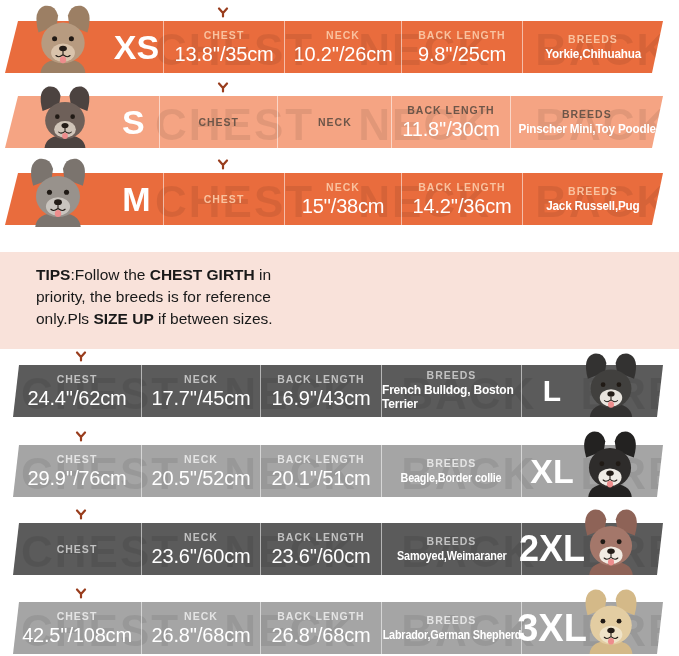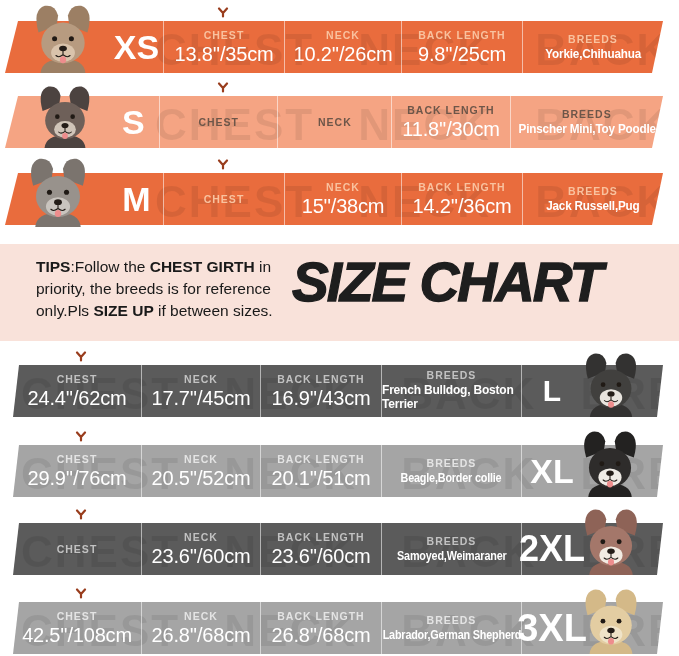--- a/index.html
+++ b/index.html
@@ -65,21 +65,21 @@
   .dog svg{display:block;width:100%;height:100%;}
   .r-xs  .dog{left:18px;top:-18px;width:80px;height:70px;}
   .r-s   .dog{left:20px;top:-12px;width:80px;height:64px;}
   .r-m   .dog{left:6px;top:-17px;width:94px;height:71px;}
   .r-l   .dog{left:552px;top:-14px;width:92px;height:66px;}
   .r-xl  .dog{left:548px;top:-16px;width:98px;height:68px;}
   .r-2xl .dog{left:550px;top:-16px;width:96px;height:68px;}
   .r-3xl .dog{left:550px;top:-15px;width:96px;height:67px;}
 
   
-  .middle{position:absolute;top:244px;left:0;width:679px;height:97px;background:var(--pink-bg);}
+  .middle{position:absolute;top:252px;left:0;width:679px;height:97px;background:var(--pink-bg);}
   .tips{position:absolute;left:36px;top:12px;width:246px;margin:0;
         font-size:15.5px;line-height:1.42;color:#191919;}
   .tips b{font-weight:800;}
   .title{position:absolute;left:292px;top:6px;white-space:nowrap;
          font-size:55px;font-weight:900;font-style:italic;letter-spacing:-2px;
          color:var(--title);-webkit-text-stroke:1.3px var(--title);}
 </style>
 </head>
 <body>
 
@@ -200,21 +200,20 @@
     </div>
     <div class="dog" style="--fur:#98928c;--ear:#7b746e;--muzzle:#c9c4be">
         <svg viewBox="0 0 100 100">
           <use href="#dog-head"></use>
         </svg>
       </div>
   </div>
 
   <div class="middle">
     <p class="tips"><b>TIPS</b><span>:Follow the </span><b>CHEST GIRTH</b><span> in priority, the breeds is for reference only.Pls </span><b>SIZE UP</b><span> if between sizes.</span></p>
-    <div class="title">SIZE CHART</div>
   </div>
 
   <div class="row row-bottom theme-gray-dark r-l" style="top:365px">
     <span class="arrow">
         <svg viewBox="0 0 12 11">
           <path d="M2 1.5 L6 6 L10 1.5 M6 6 L6 9.5"></path>
         </svg>
       </span>
     <div class="band">
       <div class="watermark">CHEST NECK BACK BREEDS</div>

